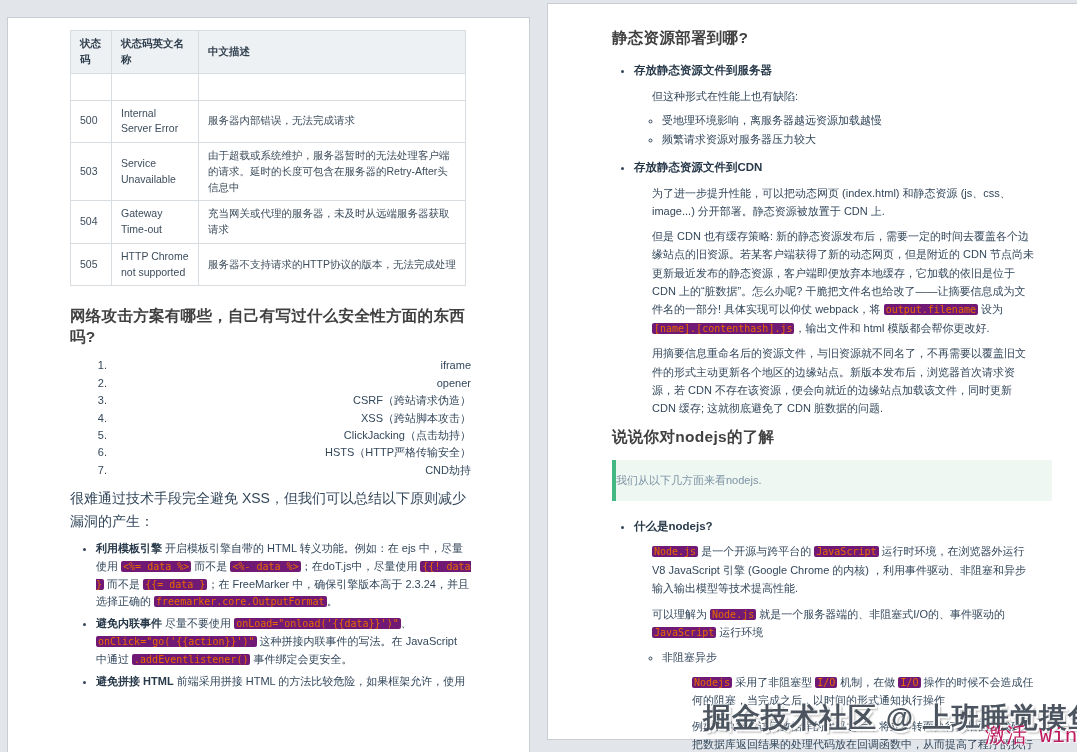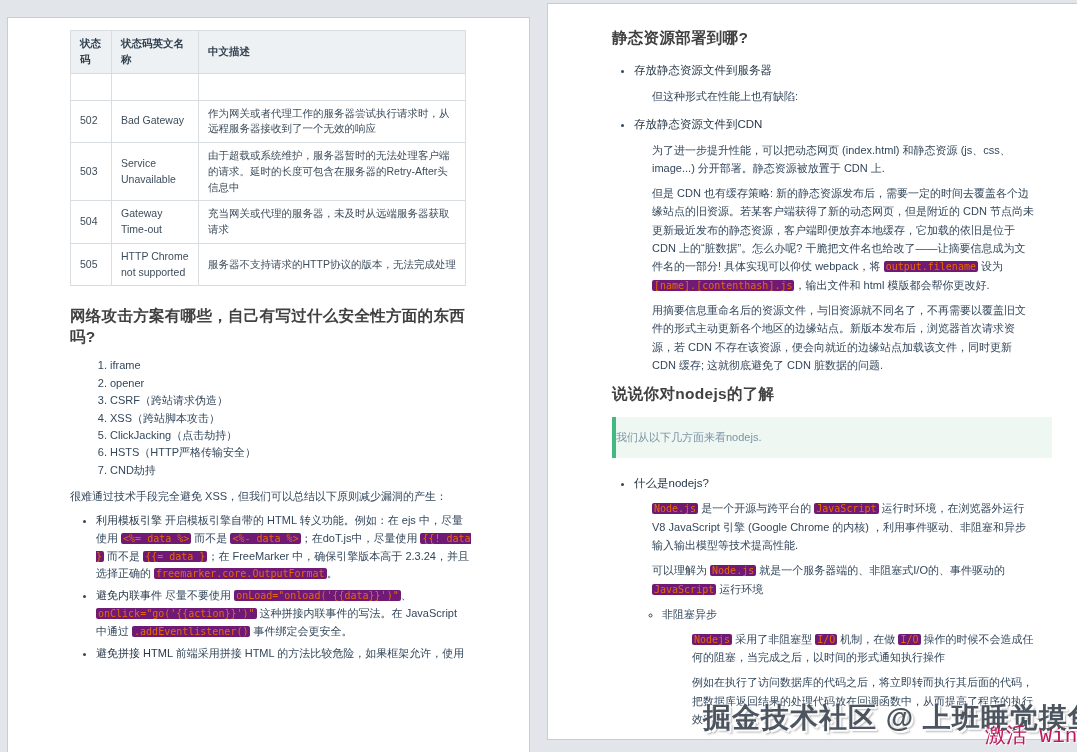--- a/index.html
+++ b/index.html
@@ -21,26 +21,26 @@
   table.status th, table.status td { border:1px solid #d8dde2; padding:5px 9px; text-align:left; vertical-align:middle; line-height:1.5; word-break:break-word; }
   table.status thead th { background:#eef1f4; font-weight:bold; color:#2f3e4d; }
   col.c-code { width:41px; } col.c-name { width:87px; } col.c-desc { width:267px; }
   tr.empty-row td { height:27px; }
 
   
   h2.doc-h2 { font-size:15.5px; font-weight:bold; color:#404040; letter-spacing:.3px; }
   .page-left h2.doc-h2 { margin:20px 0 10px 0; }
   .page-right h2.doc-h2 { margin:0 0 12px 0; }
   .page-right h2.second { margin-top:10px; }
-  p.body-p { font-size:11px; line-height:1.65; margin:7px 0; }
-  ol.num-list { margin:4px 0 8px 0; padding-left:40px; font-size:11px; line-height:1.45; }
+  p.body-p { font-size:14px; line-height:1.65; margin:7px 0; }
+  ol.num-list { margin:4px 0 8px 0; padding-left:40px; font-size:11px; line-height:1.45;text-align:right; }
   ol.num-list li { margin:1.5px 0; }
   ul.rule-list { margin:4px 0 0 0; padding-left:26px; font-size:11px; line-height:1.62; }
   ul.rule-list > li { margin:4px 0; }
-  strong.lead { color:#273849; font-weight:normal;text-align:right; }
+  strong.lead { color:#273849; font-weight:bold;text-align:right; }
   code.ic { font-family:"DejaVu Sans Mono","Liberation Mono",monospace; font-size:10px; color:#e96900; background:#701a75; padding:0 2px; border-radius:2px; }
 
   
   ul.top-list { margin:0; padding-left:22px; font-size:11.5px; line-height:1.62; }
   ul.top-list > li { margin:5px 0; }
   ul.sub-list { list-style:circle; margin:3px 0 6px 0; padding-left:26px; font-size:11px; line-height:1.55; }
   ul.sub-list > li { margin:2px 0; }
   .sub-block { margin:6px 0 10px 2px; font-weight:normal; }
   .sub-block p { font-size:11px; line-height:1.66; margin:7px 16px; }
   .indent-1 { margin-left:14px; }
@@ -84,23 +84,23 @@
         <th>中文描述</th>
       </tr>
     </thead>
     <tbody>
       <tr class="empty-row">
         <td></td>
         <td></td>
         <td></td>
       </tr>
       <tr>
-        <td>502</td>
-        <td>Bad Gateway</td>
-        <td>作为网关或者代理工作的服务器尝试执行请求时，从远程服务器接收到了一个无效的响应</td>
+        <td>500</td>
+        <td>Internal Server Error</td>
+        <td>服务器内部错误，无法完成请求</td>
       </tr>
       <tr>
         <td>503</td>
         <td>Service Unavailable</td>
         <td>由于超载或系统维护，服务器暂时的无法处理客户端的请求。延时的长度可包含在服务器的Retry-After头信息中</td>
       </tr>
       <tr>
         <td>504</td>
         <td>Gateway Time-out</td>
         <td>充当网关或代理的服务器，未及时从远端服务器获取请求</td>
@@ -137,20 +137,24 @@
 
 <div class="page page-right">
 
   <h2 class="doc-h2">静态资源部署到哪?</h2>
 
   <ul class="top-list">
     <li>
       <strong class="lead">存放静态资源文件到服务器</strong>
       <div class="sub-block">
         <p>但这种形式在性能上也有缺陷:</p>
+        <ul class="sub-list">
+          <li>受地理环境影响，离服务器越远资源加载越慢</li>
+          <li>频繁请求资源对服务器压力较大</li>
+        </ul>
       </div>
     </li>
     <li>
       <strong class="lead">存放静态资源文件到CDN</strong>
       <div class="sub-block">
         <p><span>为了进一步提升性能，可以把动态网页 (index.html) 和静态资源 (js、css、image...) 分开部署。静态资源被放置于 CDN 上.</span></p>
         <p><span>但是 CDN 也有缓存策略: 新的静态资源发布后，需要一定的时间去覆盖各个边缘站点的旧资源。若某客户端获得了新的动态网页，但是附近的 CDN 节点尚未更新最近发布的静态资源，客户端即便放弃本地缓存，它加载的依旧是位于 CDN 上的“脏数据”。怎么办呢? 干脆把文件名也给改了——让摘要信息成为文件名的一部分! 具体实现可以仰仗 webpack，将 </span><code class="ic">output.filename</code><span> 设为 </span><code class="ic">[name].[contenthash].js</code><span>，输出文件和 html 模版都会帮你更改好.</span></p>
         <p><span>用摘要信息重命名后的资源文件，与旧资源就不同名了，不再需要以覆盖旧文件的形式主动更新各个地区的边缘站点。新版本发布后，浏览器首次请求资源，若 CDN 不存在该资源，便会向就近的边缘站点加载该文件，同时更新 CDN 缓存; 这就彻底避免了 CDN 脏数据的问题.</span></p>
       </div>
     </li>

